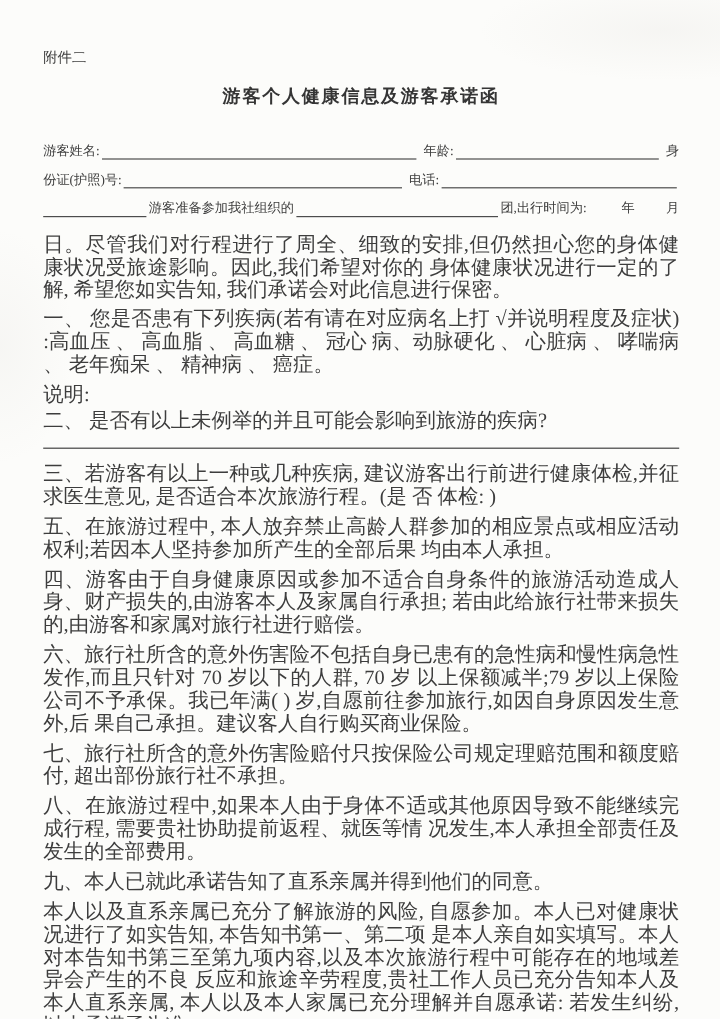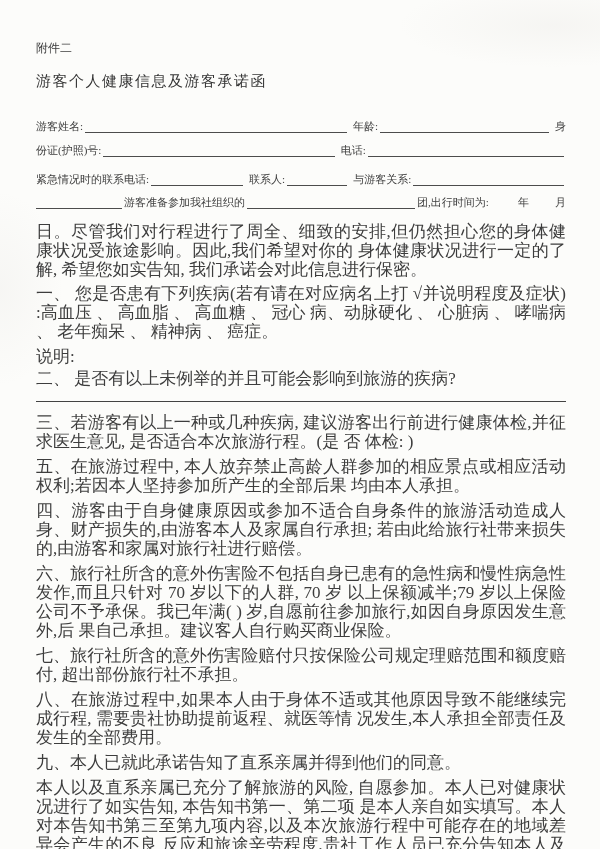--- a/index.html
+++ b/index.html
@@ -18,22 +18,23 @@
       radial-gradient(ellipse 220px 60px at 92% 3%, rgba(190,185,178,0.10), transparent 70%),
       radial-gradient(ellipse 90px 140px at 0% 34%, rgba(180,175,168,0.08), transparent 70%),
       #fcfcfa;
     position: relative;
   }
   .attachment {
     font-size: 12px; line-height: 16px;
   }
   .doc-title {
     margin: 14px 0 0 0;
+    text-align: center;
     font-size: 15px;
-    font-weight: normal;
+    font-weight: bold;
     letter-spacing: 1.5px;
     line-height: 22px;
     color: #353535;
   }
   .form-block { margin-top: 26px; }
   .form-row {
     display: flex;
     align-items: flex-start;
     font-size: 11px;
     line-height: 16px;
@@ -102,28 +103,20 @@
       <span class="txt gap-before">身</span>
     </div>
 
     <div class="form-row">
       <span class="txt">份证(护照)号:</span>
       <span class="blank b-grow" style="flex-grow:1.18"></span>
       <span class="txt gap-before">电话:</span>
       <span class="blank b-grow" style="flex-grow:1"></span>
     </div>
 
-    <div class="form-row em-row">
-      <span class="txt">紧急情况时的联系电话:</span>
-      <span class="blank" style="width:92px"></span>
-      <span class="txt gap-before">联系人:</span>
-      <span class="blank" style="width:60px"></span>
-      <span class="txt gap-before">与游客关系:</span>
-      <span class="blank b-grow" style="flex-grow:1"></span>
-    </div>
 
     <div class="form-row intro-row">
       <span class="blank" style="width:86px;margin-left:0"></span>
       <span class="txt">游客准备参加我社组织的</span>
       <span class="blank" style="width:168px"></span>
       <span class="txt">团,出行时间为:</span>
       <span class="txt yr">年</span>
       <span class="txt mo">月</span>
     </div>
   </div>

